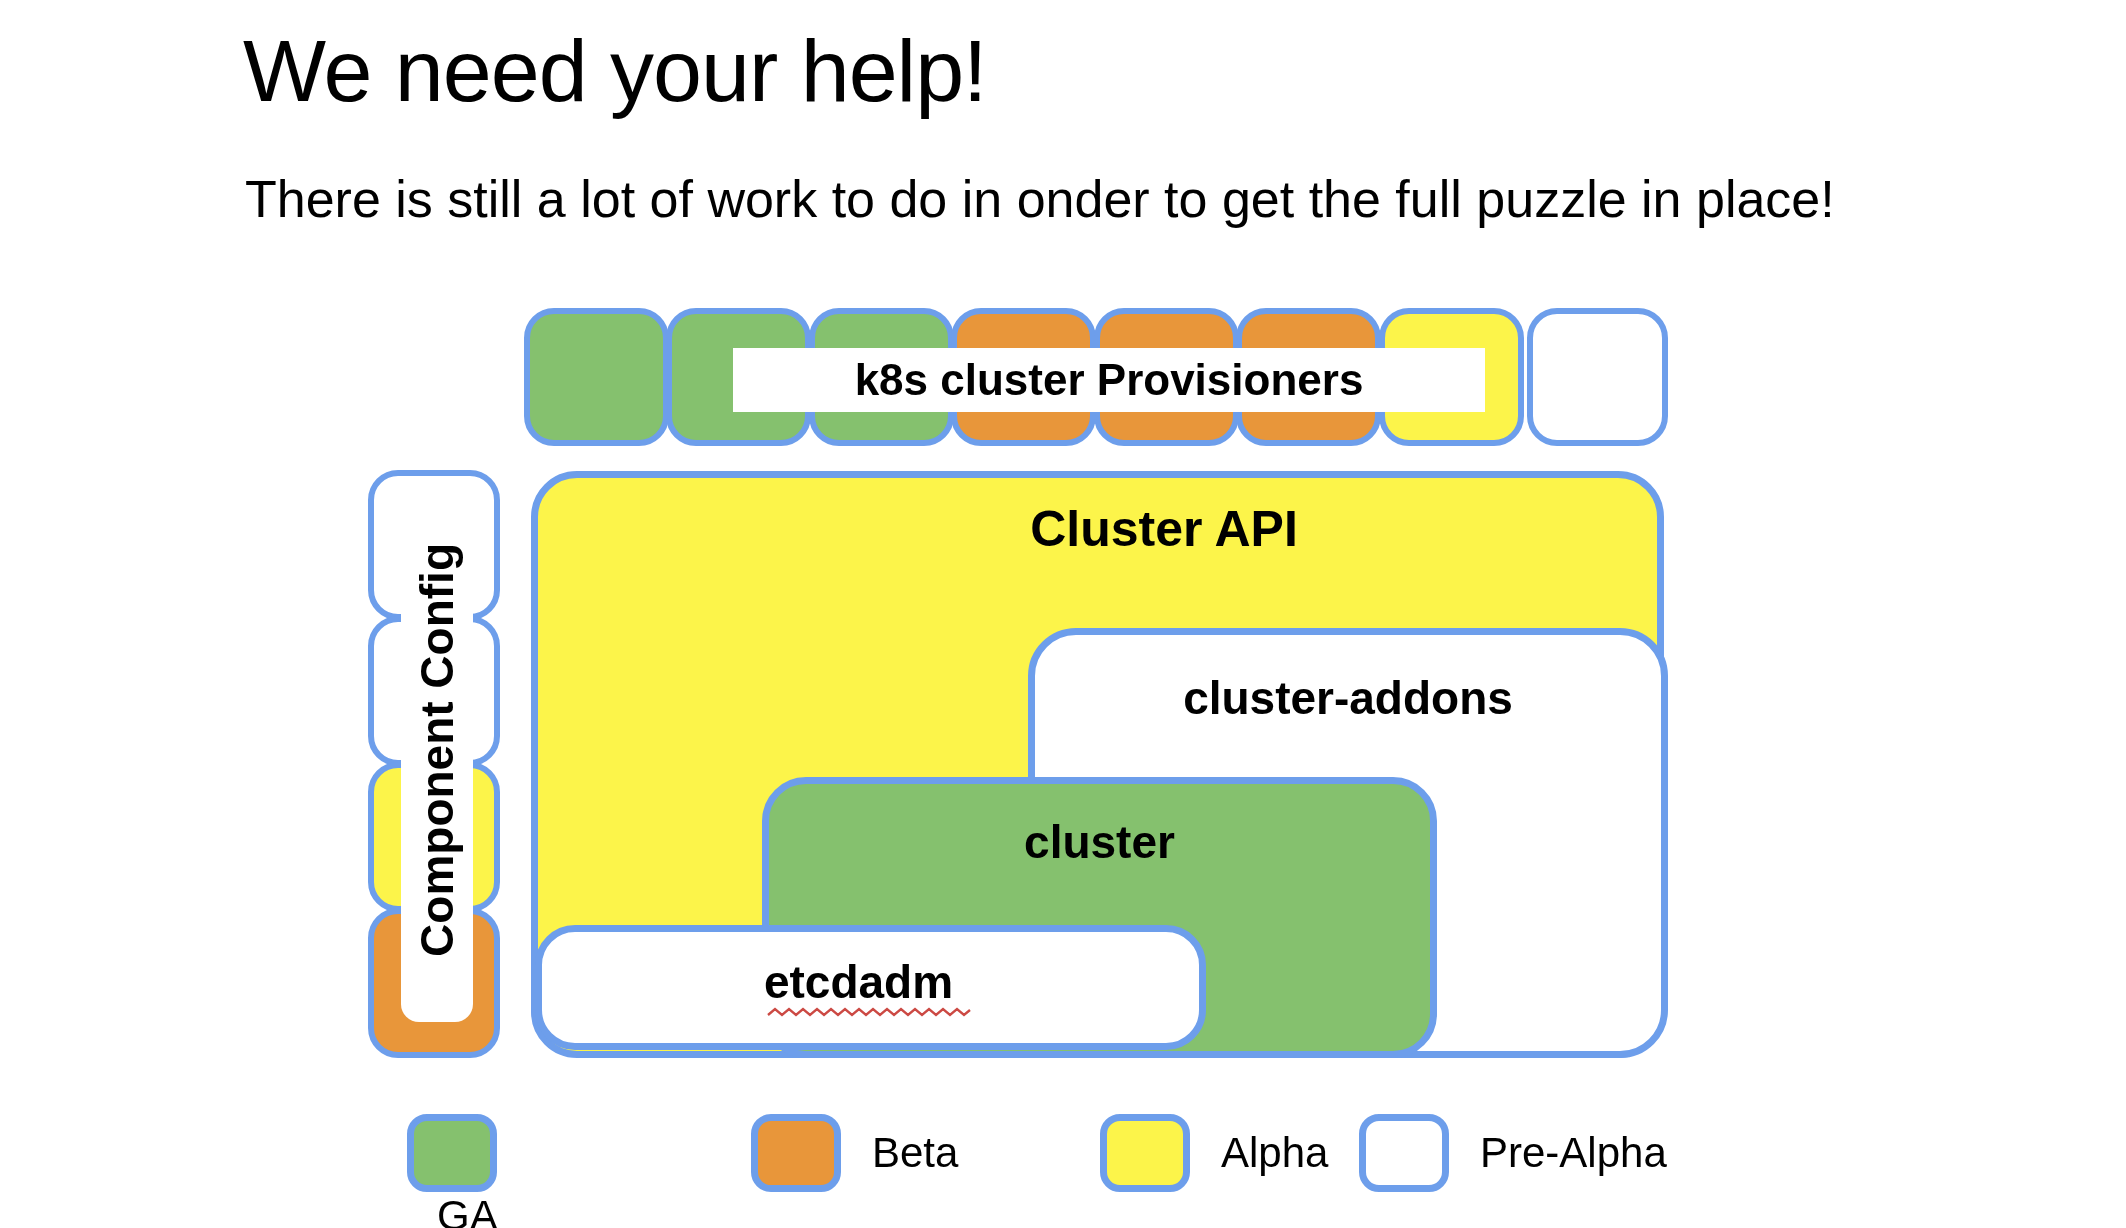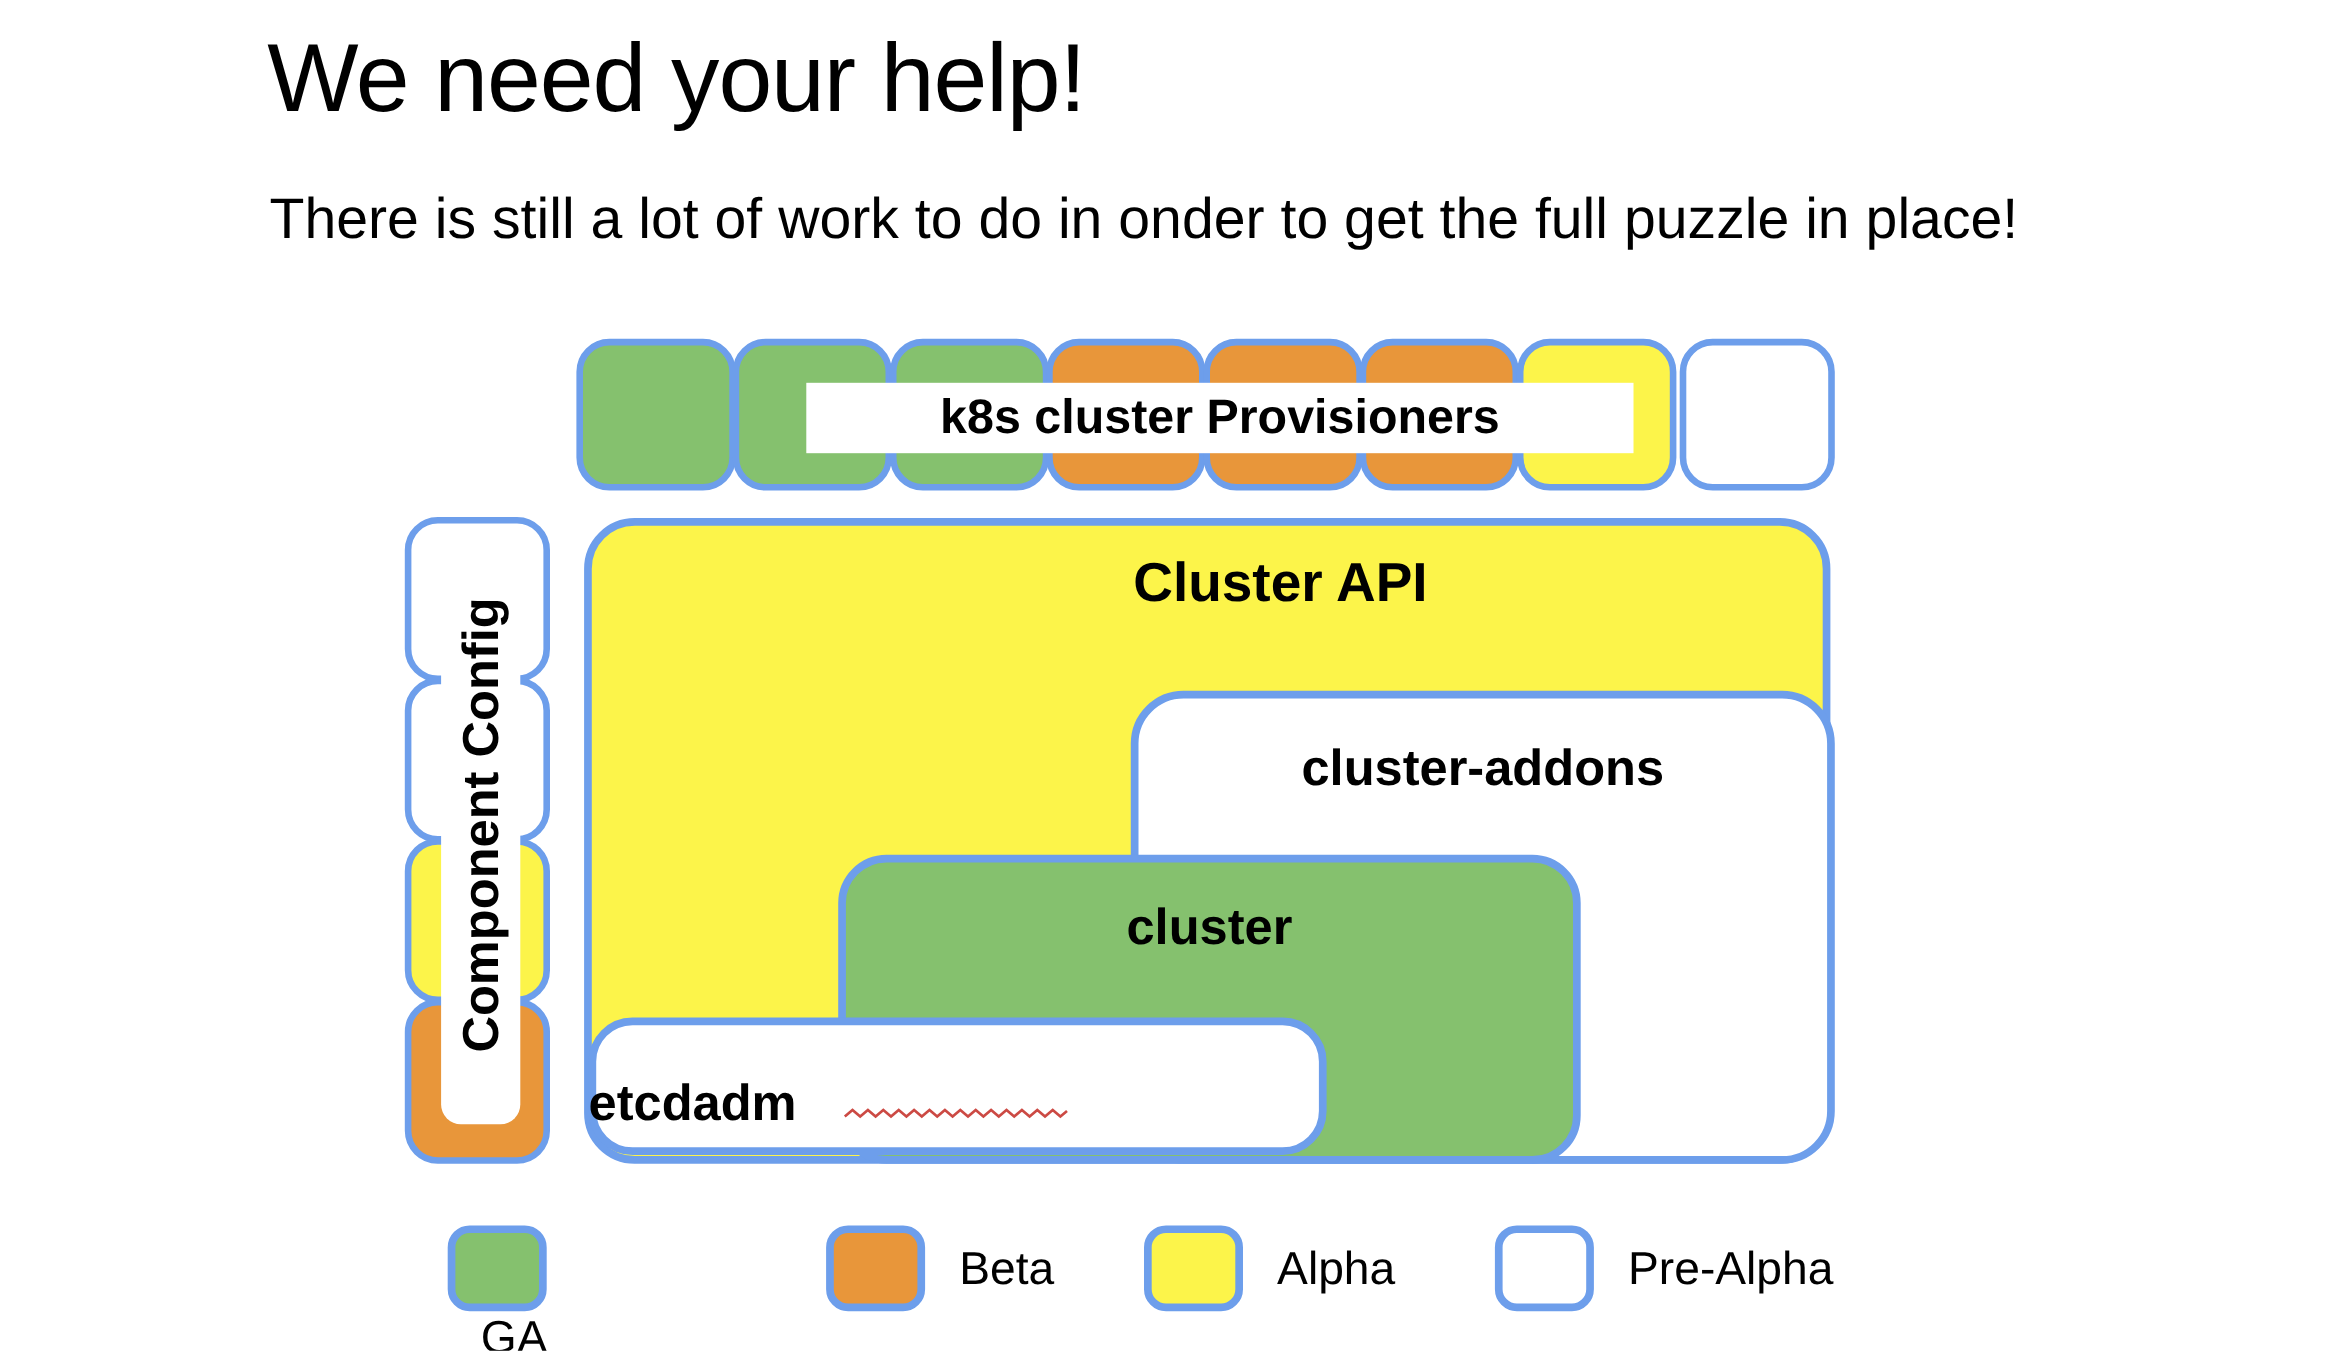--- a/index.html
+++ b/index.html
@@ -99,22 +99,22 @@
   }
   #kubeadm-label {
     left: 762px; top: 812px; width: 675px; z-index: 3;
     font-size: 46px; font-weight: 700; text-align: center; line-height: 60px;
   }
   #etcdadm {
     left: 535px; top: 925px; width: 671px; height: 125px;
     border-radius: 40px; z-index: 4;
   }
   #etcdadm-label {
-    left: 535px; top: 952px; width: 671px; z-index: 4;
-    font-size: 46px; font-weight: 700; line-height: 60px; margin-top: 20px;
+    left: 523px; top: 952px; width: 671px; z-index: 4;
+    font-size: 46px; font-weight: 700; text-align: center; line-height: 60px;
   }
   #etcdadm-squiggle {
     left: 766px; top: 1006px; width: 206px; height: 12px; z-index: 4;
   }
 
   
   .legend-item {
     position: absolute; top: 1114px; height: 78px;
     display: flex; align-items: center;
   }
@@ -123,21 +123,21 @@
     border: 7px solid var(--border);
     border-radius: 20px;
     flex: 0 0 auto;
   }
   .legend-label {
     margin-left: 31px;
     font-size: 42px; font-weight: 400; white-space: nowrap;
   }
   #legend-ga        { left: 406px; flex-direction: column; }
   #legend-beta      { left: 751px; }
-  #legend-alpha     { left: 1040px; }
+  #legend-alpha     { left: 1100px; }
   #legend-pre-alpha { left: 1359px; }
 </style>
 </head>
 <body>
 
 <h1 class="abs" id="title">We need your help!</h1>
 <p class="abs" id="subtitle">There is still a lot of work to do in onder to get the full puzzle in place!</p>
 
 <div class="abs" id="prov-row">
   <div class="prov-sq" data-status="ga"></div>

